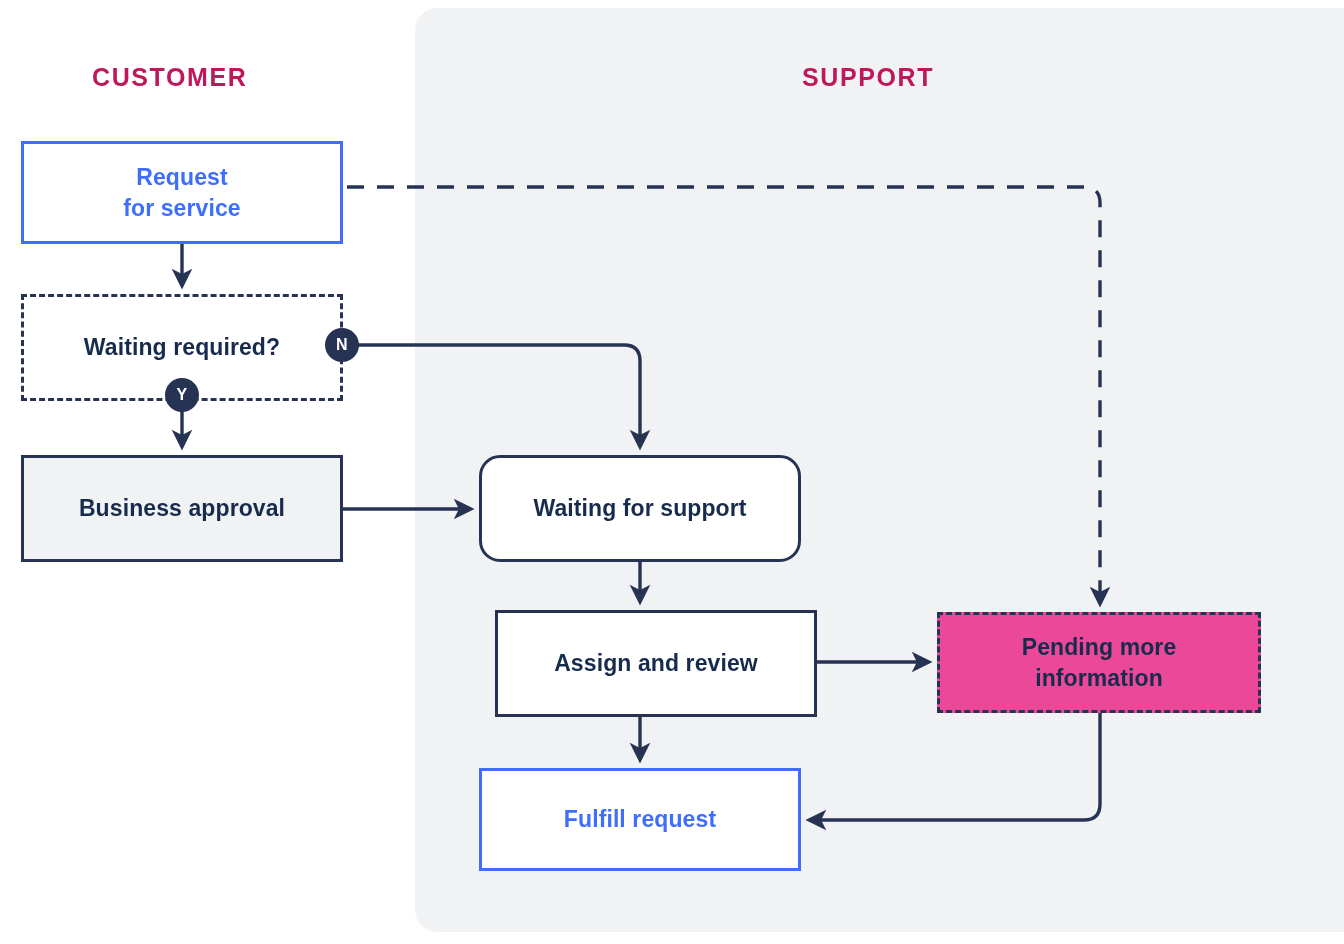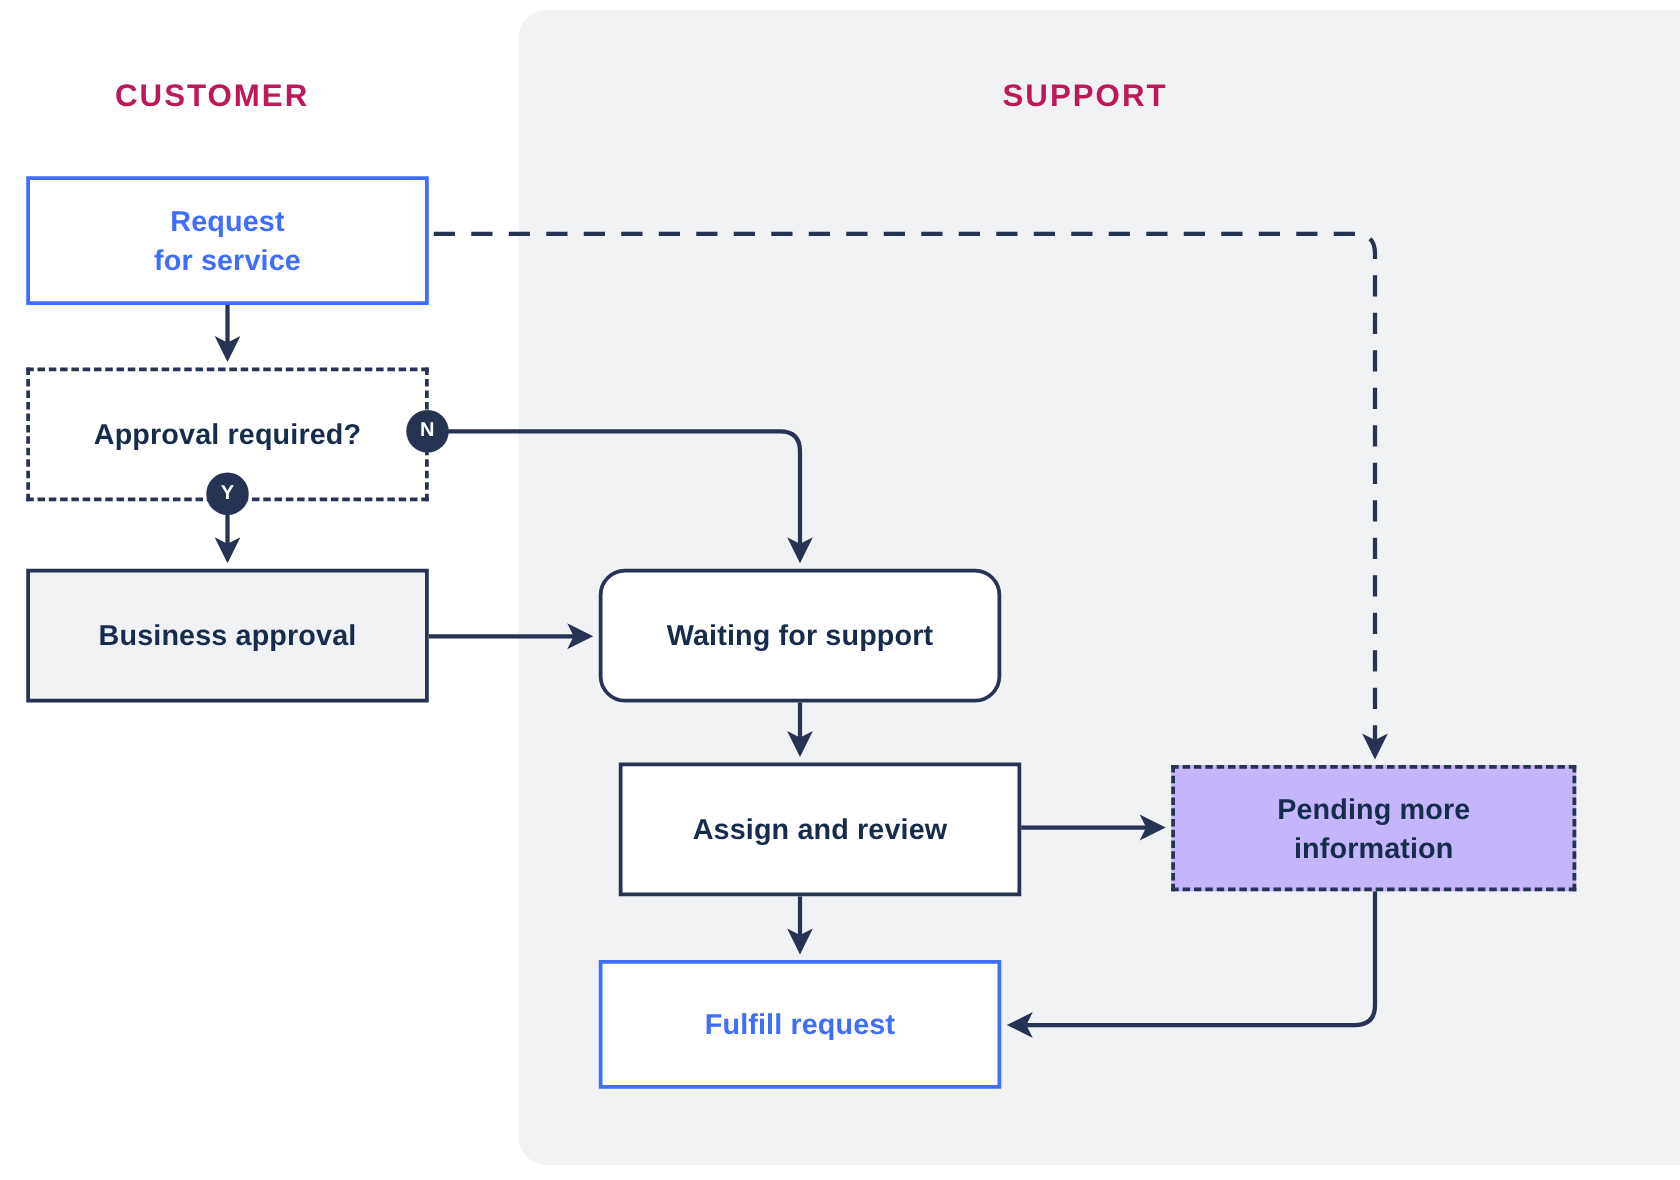--- a/index.html
+++ b/index.html
@@ -71,21 +71,21 @@
   .node.solid-dark-gray {
     border: 3px solid #273353;
     background: #F1F2F4;
   }
   .node.dashed-dark {
     border: 3px dashed #273353;
     background: transparent;
   }
   .node.dashed-dark-white {
     border: 3px dashed #273353;
-    background: #c4b5fd;
+    background: #ec4899;
   }
   .node.accent {
     border: 3px solid #3E6EFB;
     background: #FFFFFF;
     color: #3E6EFB;
     justify-content: center;
   }
 
   #node-request          { left: 21px;  top: 141px; width: 322px; height: 103px; }
   #node-approval         { left: 21px;  top: 294px; width: 322px; height: 107px; }
@@ -169,21 +169,21 @@
   </svg>
 
   <div class="node accent" id="node-request">
     <span>
       <span>Request</span><br>
       <span>for service</span>
     </span>
   </div>
 
   <div class="node dashed-dark" id="node-approval">
-    <span>Approval required?</span>
+    <span>Waiting required?</span>
   </div>
 
   <div class="node solid-dark-gray" id="node-business">
     <span>Business approval</span>
   </div>
 
   <div class="node solid-dark" id="node-waiting">
     <span>Waiting for support</span>
   </div>
 

